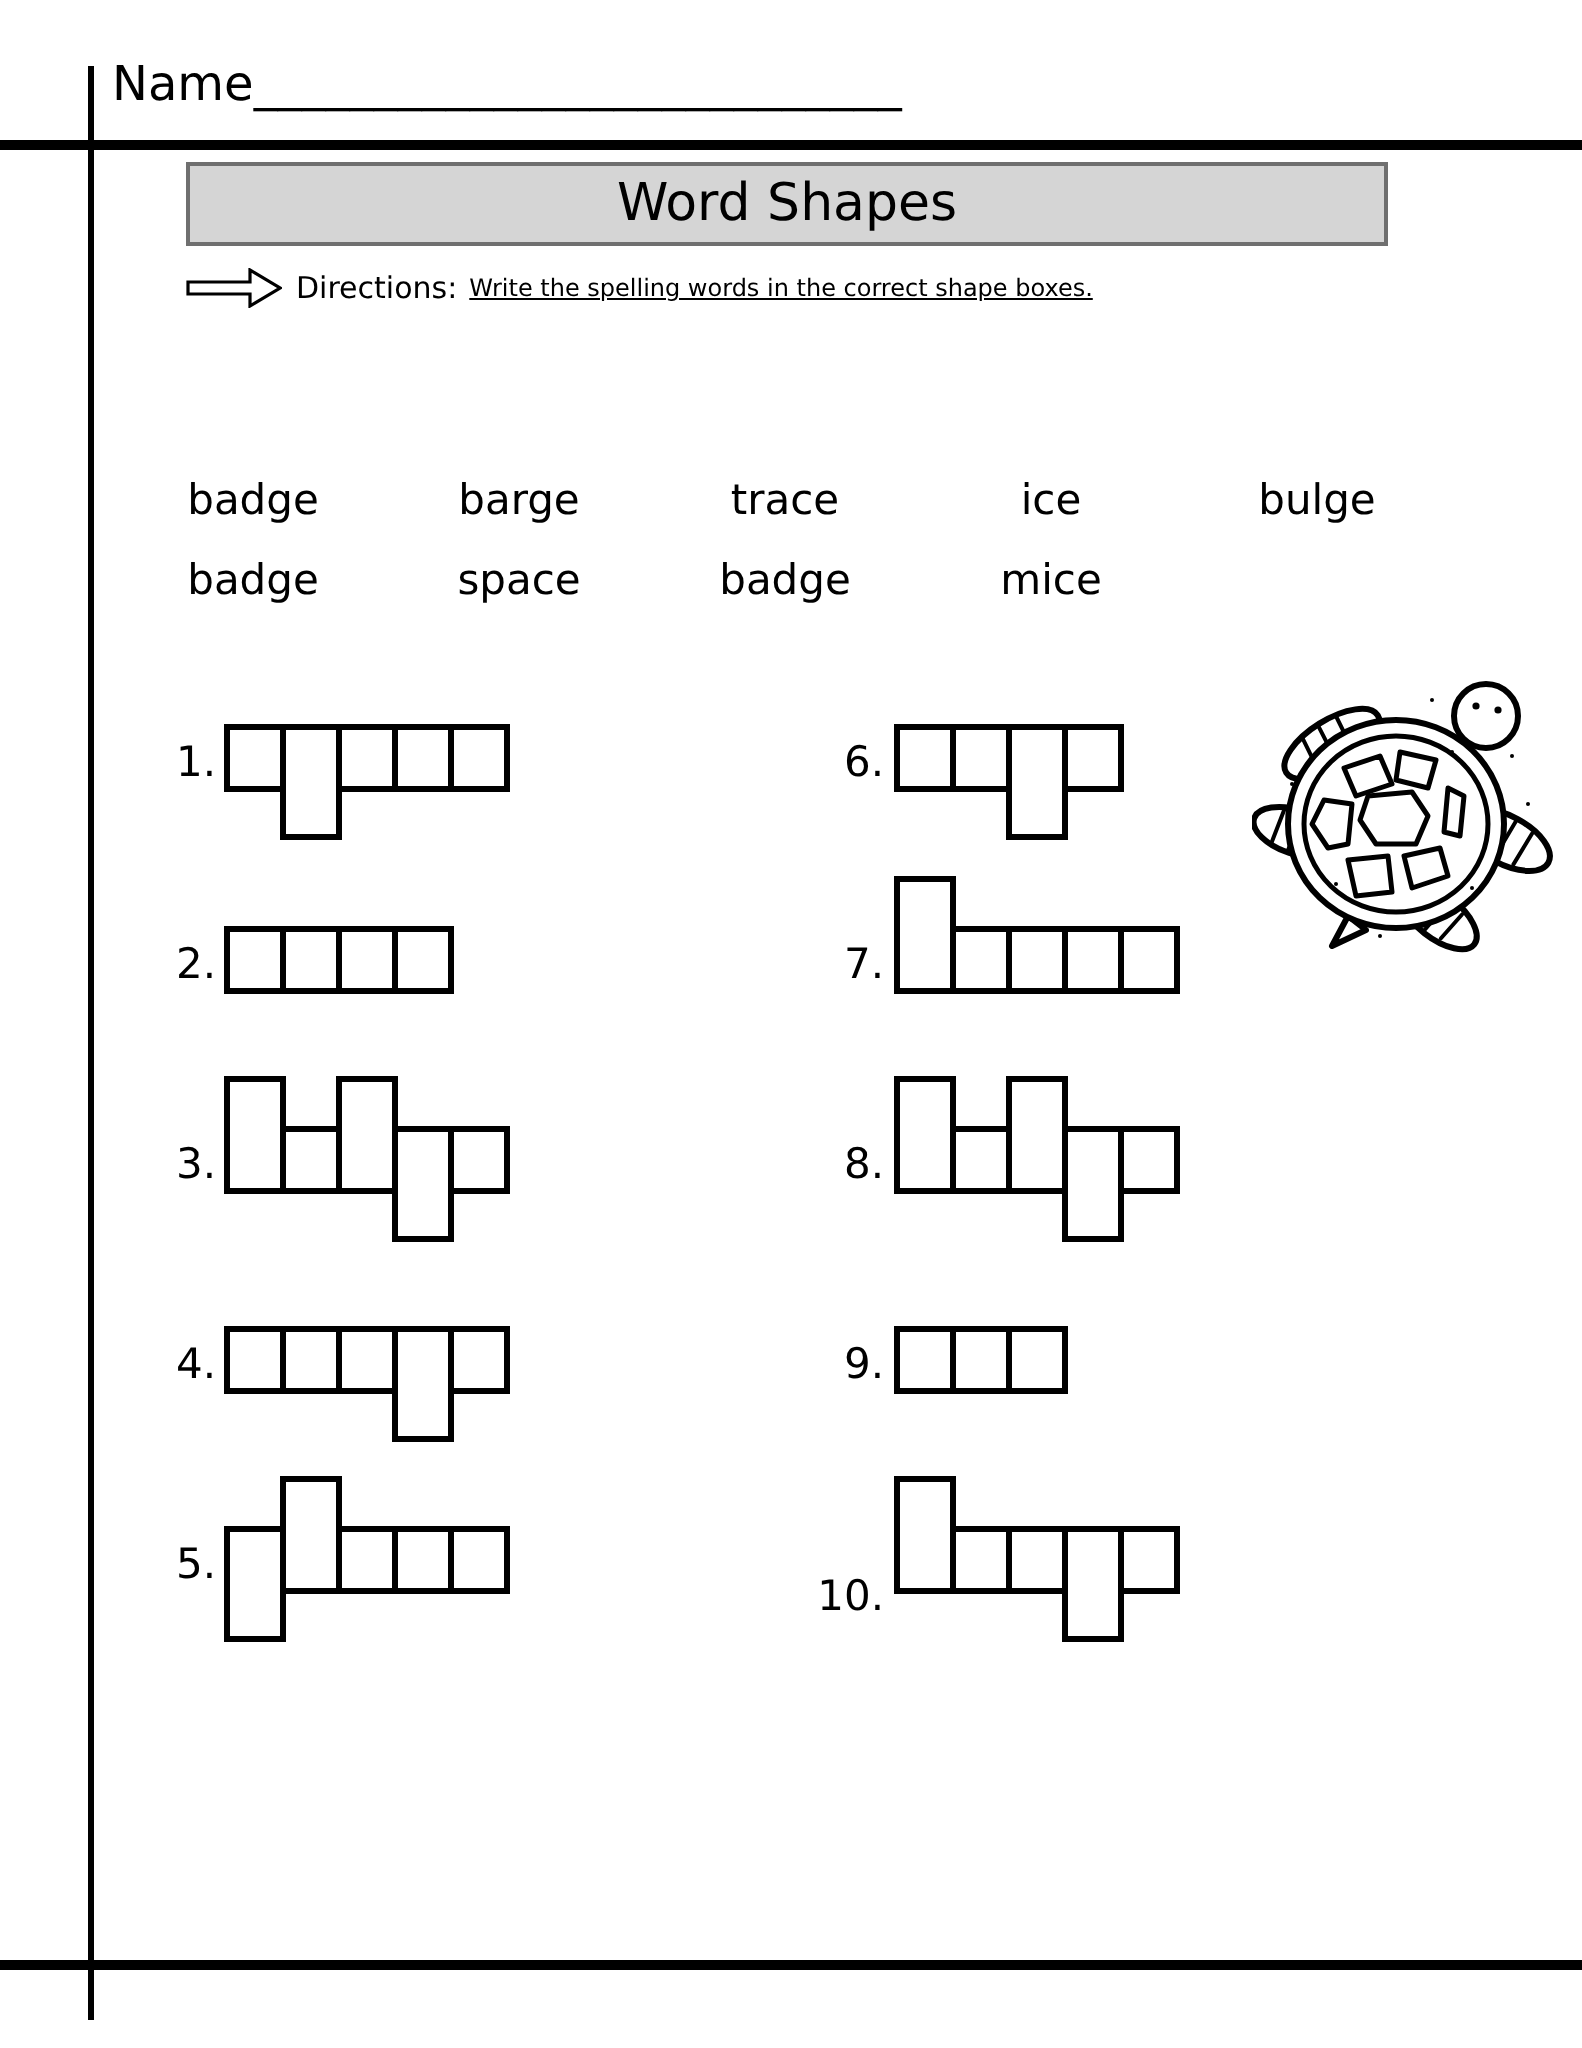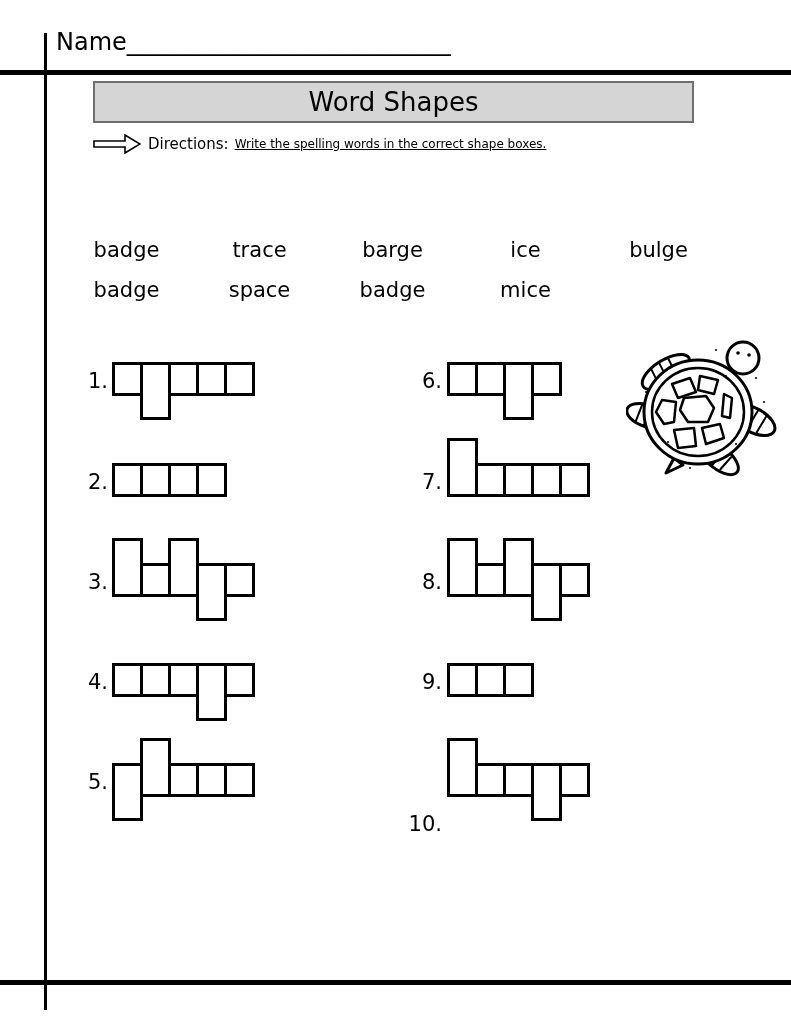--- a/index.html
+++ b/index.html
@@ -56,22 +56,22 @@
   <svg class="arrow" width="48" height="20" viewBox="0 0 48 20">
     <polygon points="1,7 32,7 32,1 47,10 32,19 32,13 1,13" fill="#fff" stroke="#000" stroke-width="1.6" stroke-linejoin="miter"></polygon>
   </svg>
   <span class="dir-label">Directions:</span>
   <span class="dir-text">Write the spelling words in the correct shape boxes.</span>
 </div>
 
 <div class="word-bank" id="word-bank">
     <div class="word-row">
       <div class="word-cell">badge</div>
+      <div class="word-cell">barge</div>
       <div class="word-cell">trace</div>
-      <div class="word-cell">barge</div>
       <div class="word-cell">ice</div>
       <div class="word-cell">bulge</div>
     </div>
     <div class="word-row">
       <div class="word-cell">badge</div>
       <div class="word-cell">space</div>
       <div class="word-cell">badge</div>
       <div class="word-cell">mice</div>
     </div>
   </div>
@@ -120,21 +120,21 @@
     <div class="shape-number" style="left: 402px; top: 570px;">8.</div>
     <div class="cell" style="left: 447px; width: 31px; top: 538px; height: 59px;"></div>
     <div class="cell" style="left: 475px; width: 31px; top: 563px; height: 34px;"></div>
     <div class="cell" style="left: 503px; width: 31px; top: 538px; height: 59px;"></div>
     <div class="cell" style="left: 531px; width: 31px; top: 563px; height: 58px;"></div>
     <div class="cell" style="left: 559px; width: 31px; top: 563px; height: 34px;"></div>
     <div class="shape-number" style="left: 402px; top: 670px;">9.</div>
     <div class="cell" style="left: 447px; width: 31px; top: 663px; height: 34px;"></div>
     <div class="cell" style="left: 475px; width: 31px; top: 663px; height: 34px;"></div>
     <div class="cell" style="left: 503px; width: 31px; top: 663px; height: 34px;"></div>
-    <div class="shape-number" style="left: 402px; top: 812px;">10.</div>
+    <div class="shape-number" style="left: 402px; top: 786px;">10.</div>
     <div class="cell" style="left: 447px; width: 31px; top: 738px; height: 59px;"></div>
     <div class="cell" style="left: 475px; width: 31px; top: 763px; height: 34px;"></div>
     <div class="cell" style="left: 503px; width: 31px; top: 763px; height: 34px;"></div>
     <div class="cell" style="left: 531px; width: 31px; top: 763px; height: 58px;"></div>
     <div class="cell" style="left: 559px; width: 31px; top: 763px; height: 34px;"></div>
   </div>
 
 <svg class="turtle" viewBox="0 0 152 146">
   <g stroke="#000" fill="#fff" stroke-width="3" stroke-linejoin="round" stroke-linecap="round">
 

